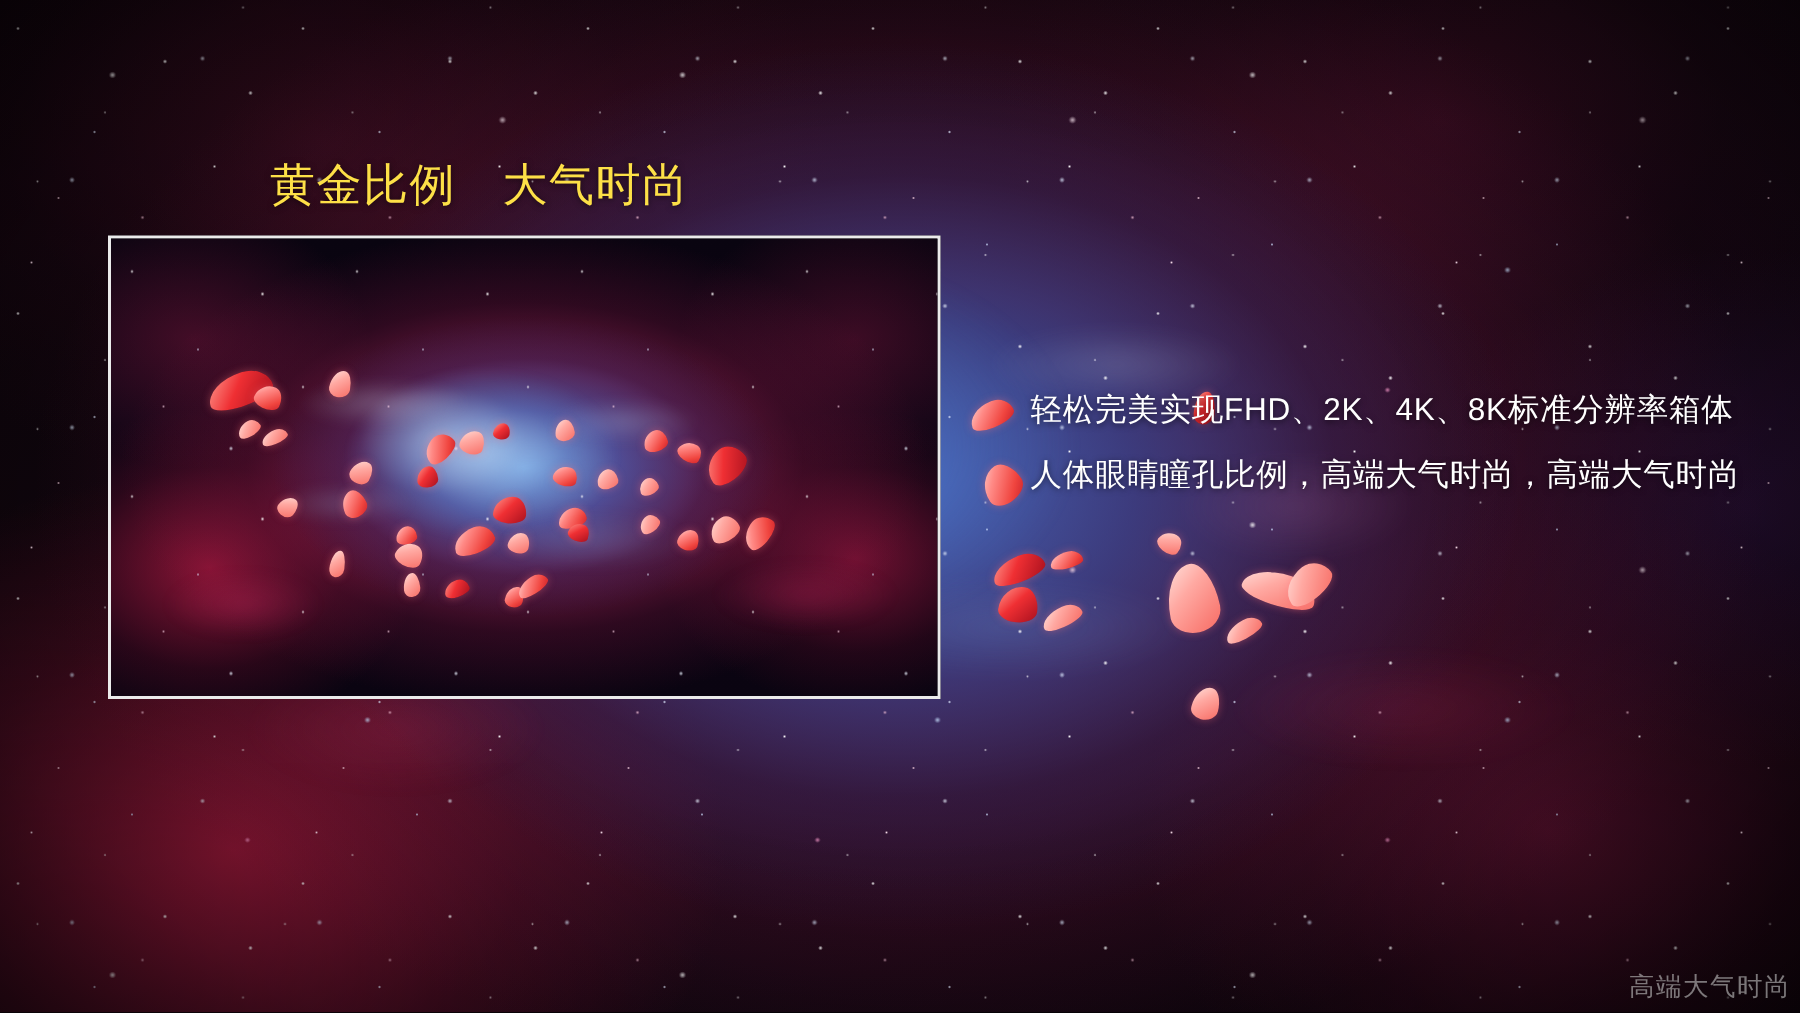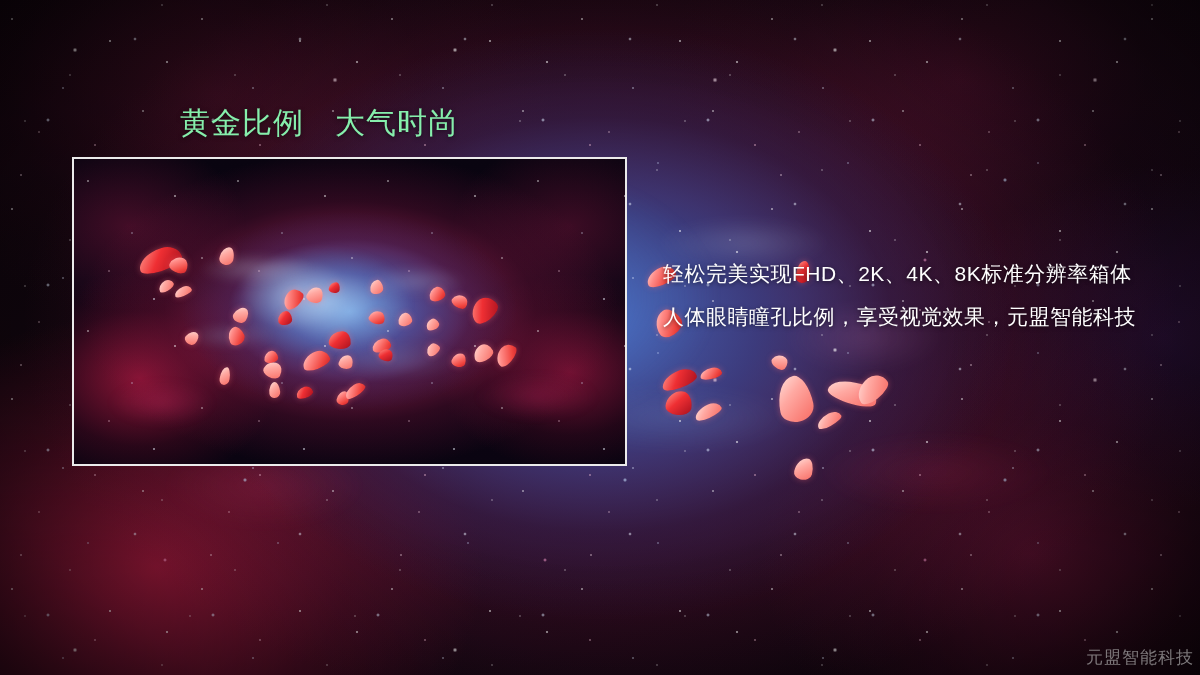--- a/index.html
+++ b/index.html
@@ -158,27 +158,27 @@
     background-size: 150px 150px;
     opacity: 0.9;
   }
 
   
   #slide-title {
     position: absolute;
     left: 180px; top: 103px;
     font-size: 30px;
     letter-spacing: 1px;
-    color: #86efac;
+    color: #fde047;
     white-space: pre;
     text-shadow: 0 1px 4px rgba(0,0,0,0.55);
   }
   #body-copy {
     position: absolute;
-    left: 663px; top: 252px;
+    left: 687px; top: 252px;
     width: 500px;
   }
   #body-copy .line {
     font-size: 21px;
     line-height: 43px;
     color: #ffffff;
     white-space: pre;
     letter-spacing: 0.5px;
     text-shadow: 0 1px 4px rgba(0,0,0,0.6);
   }
@@ -259,18 +259,18 @@
   <div class="petal soft" style="left:828px; top:382px; width:50px; height:22px; transform:rotate(18deg);"></div>
   <div class="petal soft" style="left:855px; top:378px; width:34px; height:22px; transform:rotate(-38deg);"></div>
   <div class="petal soft" style="left:816px; top:414px; width:26px; height:12px; transform:rotate(-28deg);"></div>
   <div class="petal soft" style="left:795px; top:458px; width:18px; height:22px; transform:rotate(14deg);"></div>
   <div class="petal soft" style="left:772px; top:355px; width:16px; height:14px; transform:rotate(40deg);"></div>
 
   <div id="slide-title">黄金比例　大气时尚</div>
 
   <div id="body-copy">
     <div class="line">轻松完美实现FHD、2K、4K、8K标准分辨率箱体</div>
-    <div class="line">人体眼睛瞳孔比例，享受视觉效果，元盟智能科技</div>
+    <div class="line">人体眼睛瞳孔比例，高端大气时尚，高端大气时尚</div>
   </div>
 
-  <div id="watermark">元盟智能科技</div>
+  <div id="watermark">高端大气时尚</div>
 
 </div>
 
 </body></html>

